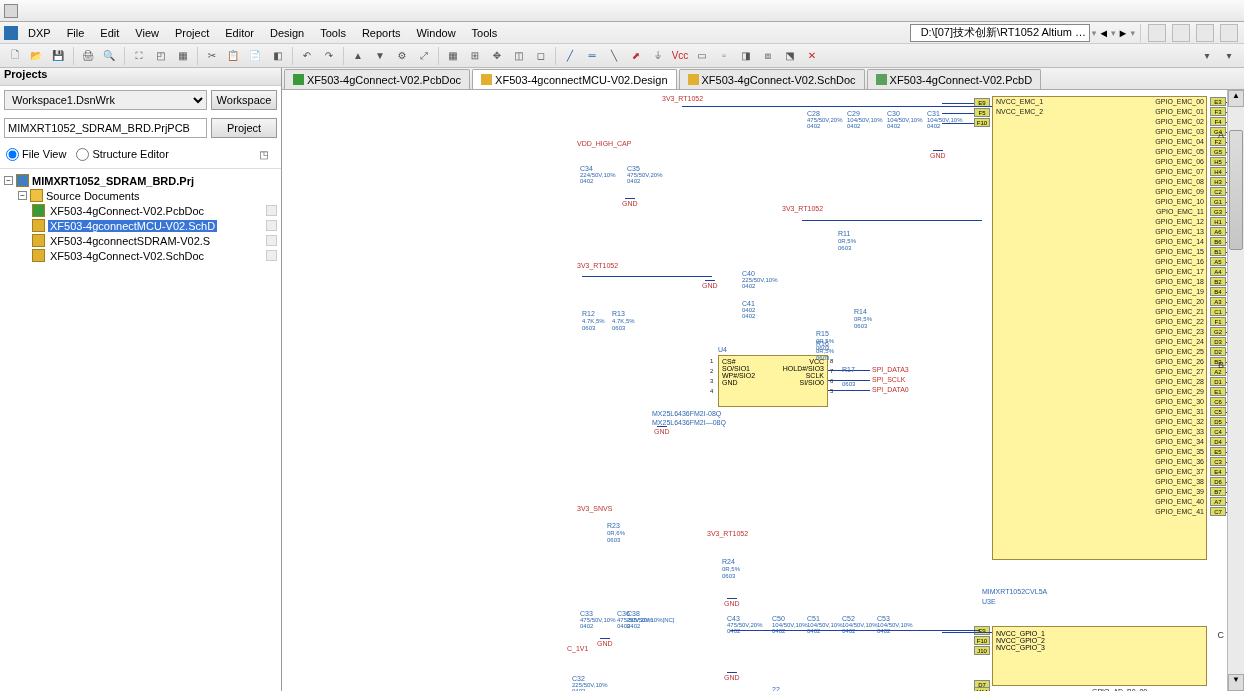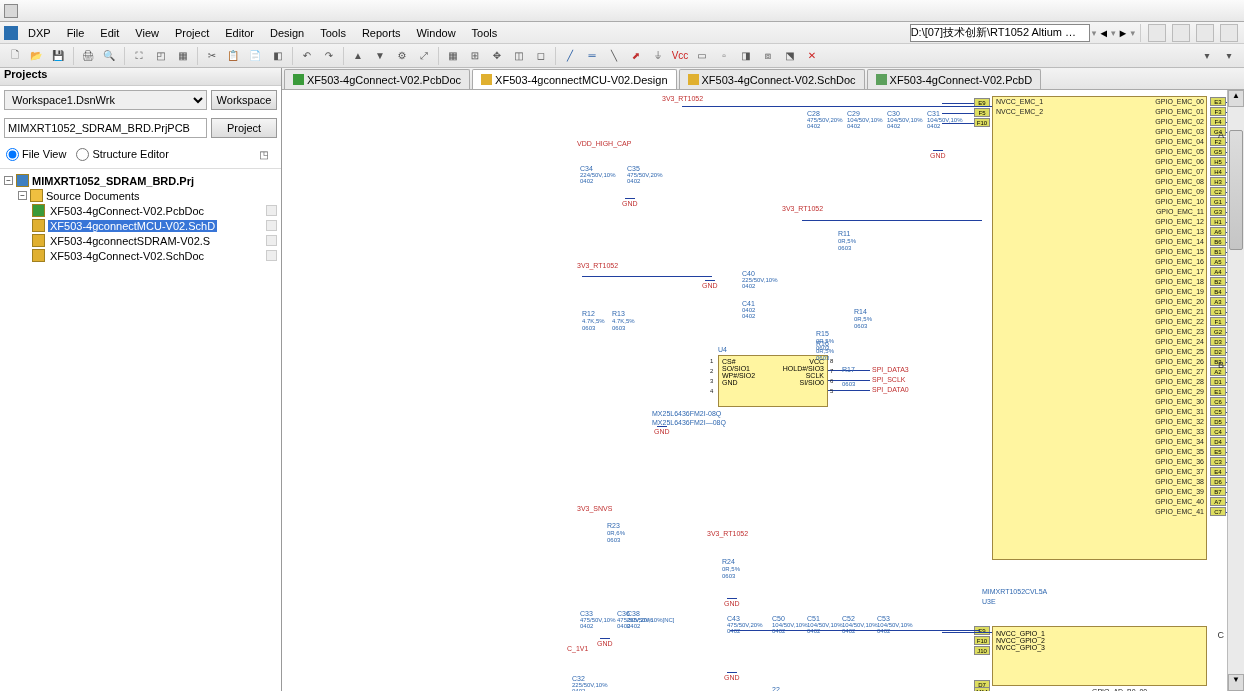--- a/index.html
+++ b/index.html
@@ -49,21 +49,21 @@
 .wire { position:absolute; background:#2040a0; }
 .wire.h { height:1px; }
 .net-label { position:absolute; color:#c03030; font-size:7px; white-space:nowrap; }
 .pin-label { position:absolute; color:#222; font-size:7px; white-space:nowrap; }
 .comp-label { position:absolute; color:#3068b0; font-size:7px; white-space:nowrap; }
 .pin-box { position:absolute; width:16px; height:9px; background:#dddd60; border:1px solid #888; font-size:6px; text-align:center; line-height:8px; }
 .vscroll { position:absolute; right:0; top:0; bottom:0; width:17px; background:#eaeaea; border-left:1px solid #bbb; }
 .vscroll .thumb { position:absolute; left:1px; right:1px; top:40px; height:120px; background:linear-gradient(#ddd,#c5c5c5); border:1px solid #999; border-radius:2px; }
 .vscroll .btn { position:absolute; left:0; right:0; height:17px; background:#ddd; border:1px solid #aaa; text-align:center; font-size:8px; }
 .side-letter { position:absolute; right:20px; font-size:9px; color:#333; }
-.path-box { width:180px; height:18px; border:1px solid #888; background:#fff; padding:0 0; font-size:11px; display:flex; align-items:center; overflow:hidden; white-space:nowrap; }
+.path-box { width:180px; height:18px; border:1px solid #888; background:#fff; padding:0 10px; font-size:11px; display:flex; align-items:center; overflow:hidden; white-space:nowrap; }
 .gnd { position:absolute; font-size:7px; color:#c03030; }
 .gnd::before { content:""; display:block; width:10px; height:1px; background:#2040a0; margin:0 auto 1px; }
 .res-sym { position:absolute; font-size:7px; color:#3068b0; }
 </style>
 </head>
 <body>
 
 <div class="titlebar">
   <span class="ad-icon"></span>
 </div>

